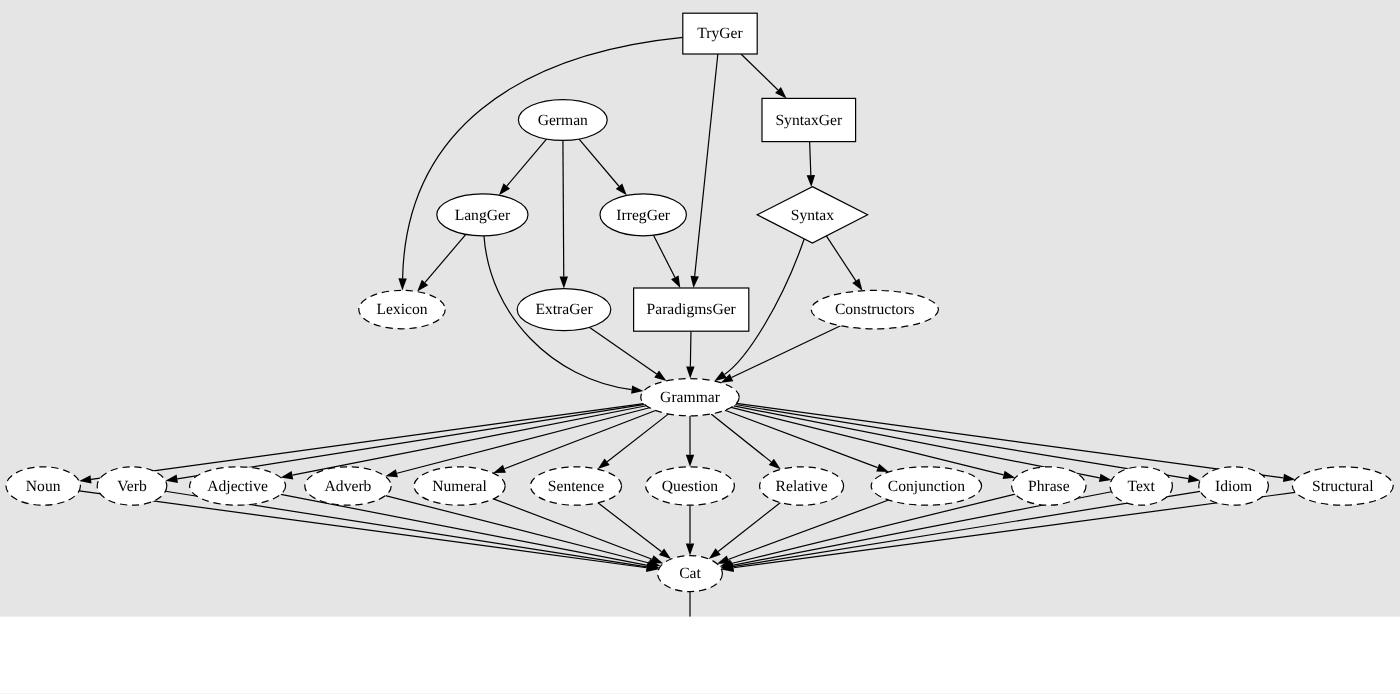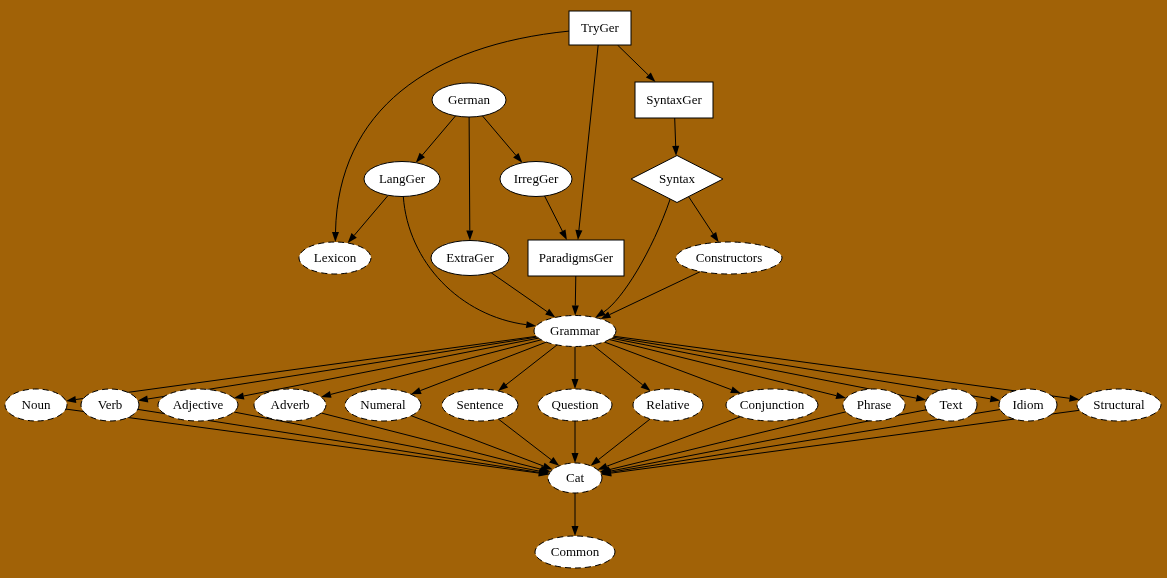--- a/index.html
+++ b/index.html
@@ -2,23 +2,23 @@
 <html><head>
 <meta charset="utf-8">
 <style>
   html, body {
     margin: 0;
     padding: 0;
     background: #ffffff;
   }
   .canvas {
     width: 1167px;
-    height: 578px;
+    height: 514px;
     position: relative;
-    background: #a16207;
+    background: #e5e5e5;
     overflow: hidden;
   }
   svg {
     display: block;
   }
   text.node-label {
     font-family: "Liberation Serif", "DejaVu Serif", serif;
     font-size: 13px;
     fill: #000000;
   }

